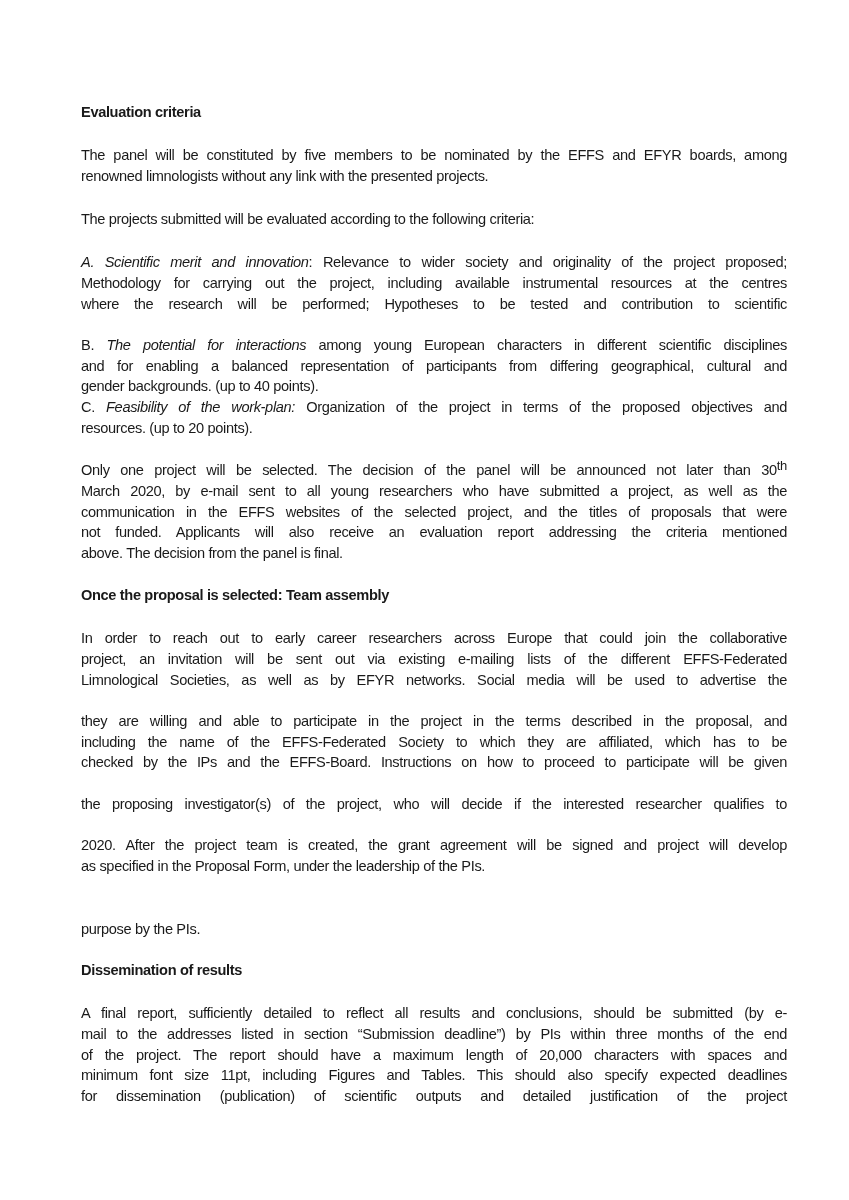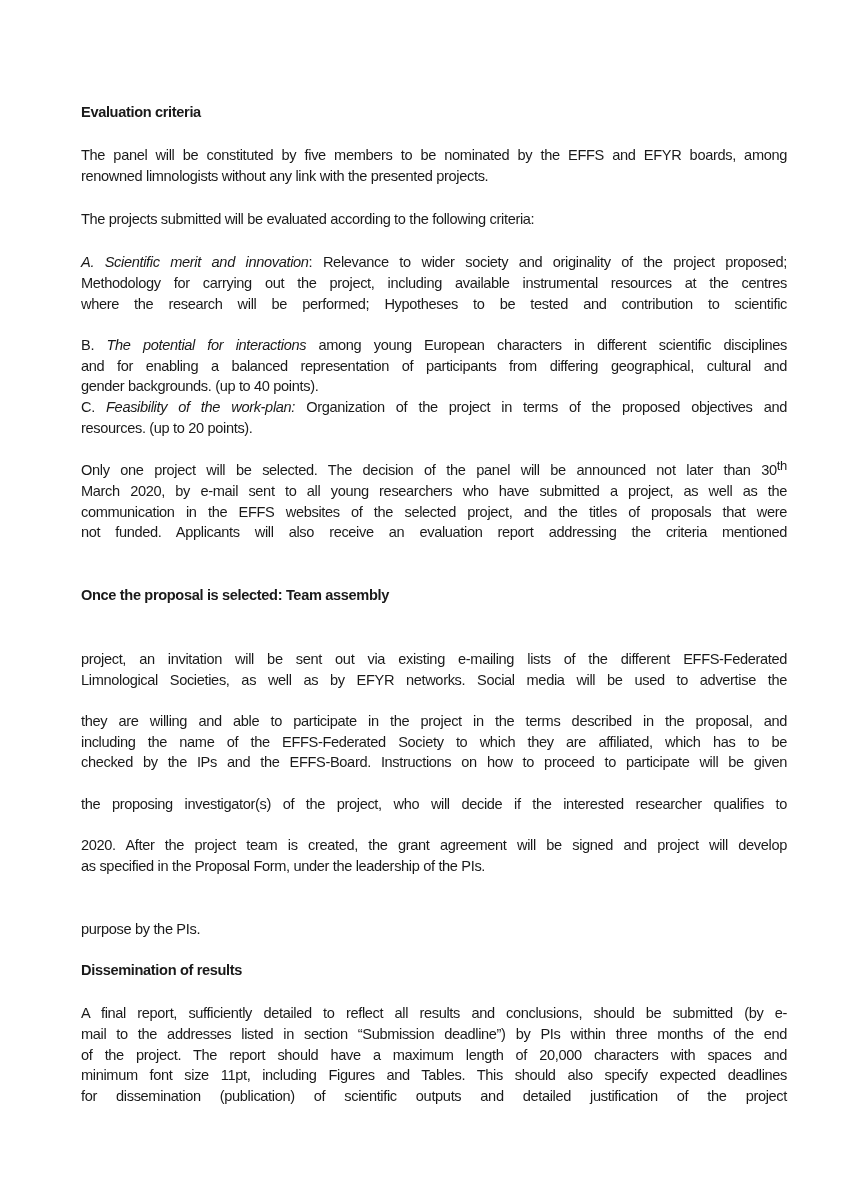--- a/index.html
+++ b/index.html
@@ -40,23 +40,25 @@
   <div class="line" style="top:356px">and for enabling a balanced representation of participants from differing geographical, cultural and</div>
   <div class="line last" style="top:376px">gender backgrounds. (up to 40 points).</div>
 
   <div class="line" style="top:397px"><span>C. </span><i>Feasibility of the work-plan:</i><span> Organization of the project in terms of the proposed objectives and</span></div>
   <div class="line last" style="top:418px">resources. (up to 20 points).</div>
 
   <div class="line" style="top:460px"><span>Only one project will be selected. The decision of the panel will be announced not later than 30</span><sup>th</sup></div>
   <div class="line" style="top:481px">March 2020, by e-mail sent to all young researchers who have submitted a project, as well as the</div>
   <div class="line" style="top:502px">communication in the EFFS websites of the selected project, and the titles of proposals that were</div>
   <div class="line" style="top:522px">not funded. Applicants will also receive an evaluation report addressing the criteria mentioned</div>
+  <div class="line last" style="top:543px">above. The decision from the panel is final.</div>
 
   <div class="line h" style="top:585px">Once the proposal is selected: Team assembly</div>
 
+  <div class="line" style="top:628px">In order to reach out to early career researchers across Europe that could join the collaborative</div>
   <div class="line" style="top:649px">project, an invitation will be sent out via existing e-mailing lists of the different EFFS-Federated</div>
   <div class="line" style="top:670px">Limnological Societies, as well as by EFYR networks. Social media will be used to advertise the</div>
   <div class="line" style="top:711px">they are willing and able to participate in the project in the terms described in the proposal, and</div>
   <div class="line" style="top:732px">including the name of the EFFS-Federated Society to which they are affiliated, which has to be</div>
   <div class="line" style="top:752px">checked by the IPs and the EFFS-Board. Instructions on how to proceed to participate will be given</div>
   <div class="line" style="top:794px">the proposing investigator(s) of the project, who will decide if the interested researcher qualifies to</div>
   <div class="line" style="top:835px">2020. After the project team is created, the grant agreement will be signed and project will develop</div>
   <div class="line last" style="top:856px">as specified in the Proposal Form, under the leadership of the PIs.</div>
 
   <div class="line last" style="top:919px">purpose by the PIs.</div>

